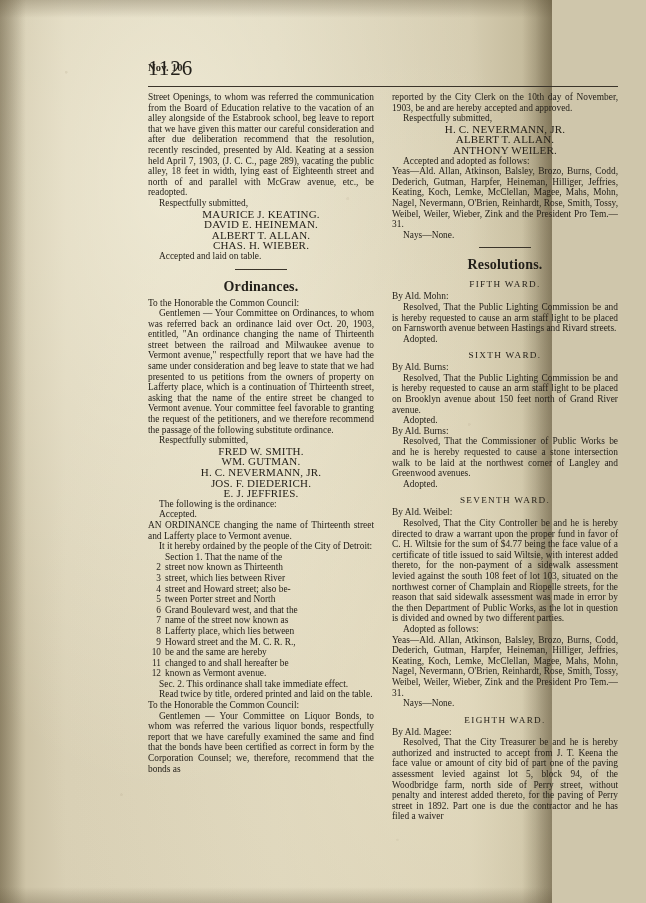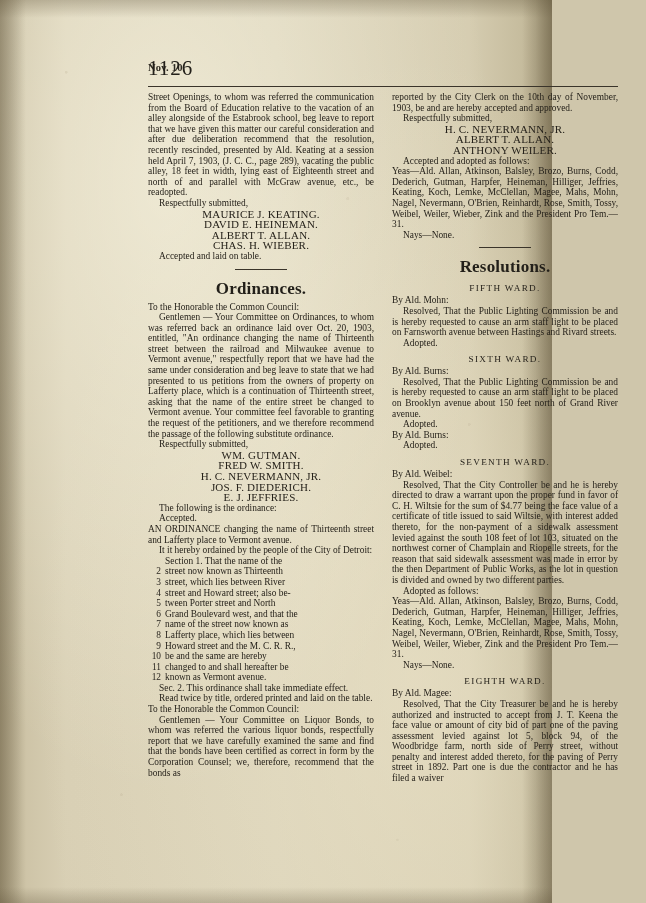--- a/index.html
+++ b/index.html
@@ -130,21 +130,21 @@
   .sig {
     text-align: center;
     font-size: 11px;
     line-height: 10.6px;
     color: #26221b;
     letter-spacing: 0.2px;
   }
   .sec-head {
     text-align: center;
     font-weight: bold;
-    font-size: 17px;
+    font-size: 14px;
     margin: 9px 0 3px 0;
     color: #221f19;
     letter-spacing: 0.2px;
     font-family: "Liberation Serif", serif;
   }
   .sub-head {
     text-align: center;
     font-size: 9.2px;
     letter-spacing: 1.3px;
     margin: 6px 0 2px 0;
@@ -201,22 +201,22 @@
         <div class="sig">ALBERT T. ALLAN.</div>
         <div class="sig">CHAS. H. WIEBER.</div>
         <p class="indent">Accepted and laid on table.</p>
 
         <div class="divider"></div>
 
         <div class="sec-head">Ordinances.</div>
         <p>To the Honorable the Common Council:</p>
         <p class="indent">Gentlemen — Your Committee on Ordinances, to whom was referred back an ordinance laid over Oct. 20, 1903, entitled, "An ordinance changing the name of Thirteenth street between the railroad and Milwaukee avenue to Vermont avenue," respectfully report that we have had the same under consideration and beg leave to state that we had presented to us petitions from the owners of property on Lafferty place, which is a continuation of Thirteenth street, asking that the name of the entire street be changed to Vermont avenue. Your committee feel favorable to granting the request of the petitioners, and we therefore recommend the passage of the following substitute ordinance.</p>
         <p class="indent">Respectfully submitted,</p>
+        <div class="sig">FRED W. SMITH.</div>
         <div class="sig">WM. GUTMAN.</div>
-        <div class="sig">FRED W. SMITH.</div>
         <div class="sig">H. C. NEVERMANN, JR.</div>
         <div class="sig">JOS. F. DIEDERICH.</div>
         <div class="sig">E. J. JEFFRIES.</div>
         <p class="indent">The following is the ordinance:</p>
         <p class="indent">Accepted.</p>
         <p>AN ORDINANCE changing the name of Thirteenth street and Lafferty place to Vermont avenue.</p>
         <p class="indent">It it hereby ordained by the people of the City of Detroit:</p>
 
         <div>
           <div class="numbered">
@@ -293,20 +293,21 @@
         <div class="sub-head">FIFTH WARD.</div>
         <p>By Ald. Mohn:</p>
         <p class="indent">Resolved, That the Public Lighting Commission be and is hereby requested to cause an arm staff light to be placed on Farnsworth avenue between Hastings and Rivard streets.</p>
         <p class="indent">Adopted.</p>
 
         <div class="sub-head">SIXTH WARD.</div>
         <p>By Ald. Burns:</p>
         <p class="indent">Resolved, That the Public Lighting Commission be and is hereby requested to cause an arm staff light to be placed on Brooklyn avenue about 150 feet north of Grand River avenue.</p>
         <p class="indent">Adopted.</p>
         <p>By Ald. Burns:</p>
+        <p class="indent">Resolved, That the Commissioner of Public Works be and he is hereby requested to cause a stone intersection walk to be laid at the northwest corner of Langley and Greenwood avenues.</p>
         <p class="indent">Adopted.</p>
 
         <div class="sub-head">SEVENTH WARD.</div>
         <p>By Ald. Weibel:</p>
         <p class="indent">Resolved, That the City Controller be and he is hereby directed to draw a warrant upon the proper fund in favor of C. H. Wiltsie for the sum of $4.77 being the face value of a certificate of title issued to said Wiltsie, with interest added thereto, for the non-payment of a sidewalk assessment levied against the south 108 feet of lot 103, situated on the northwest corner of Champlain and Riopelle streets, for the reason that said sidewalk assessment was made in error by the then Department of Public Works, as the lot in question is divided and owned by two different parties.</p>
         <p class="indent">Adopted as follows:</p>
         <p>Yeas—Ald. Allan, Atkinson, Balsley, Brozo, Burns, Codd, Dederich, Gutman, Harpfer, Heineman, Hilliger, Jeffries, Keating, Koch, Lemke, McClellan, Magee, Mahs, Mohn, Nagel, Nevermann, O'Brien, Reinhardt, Rose, Smith, Tossy, Weibel, Weiler, Wieber, Zink and the President Pro Tem.—31.</p>
         <p class="indent">Nays—None.</p>
 
         <div class="sub-head">EIGHTH WARD.</div>

